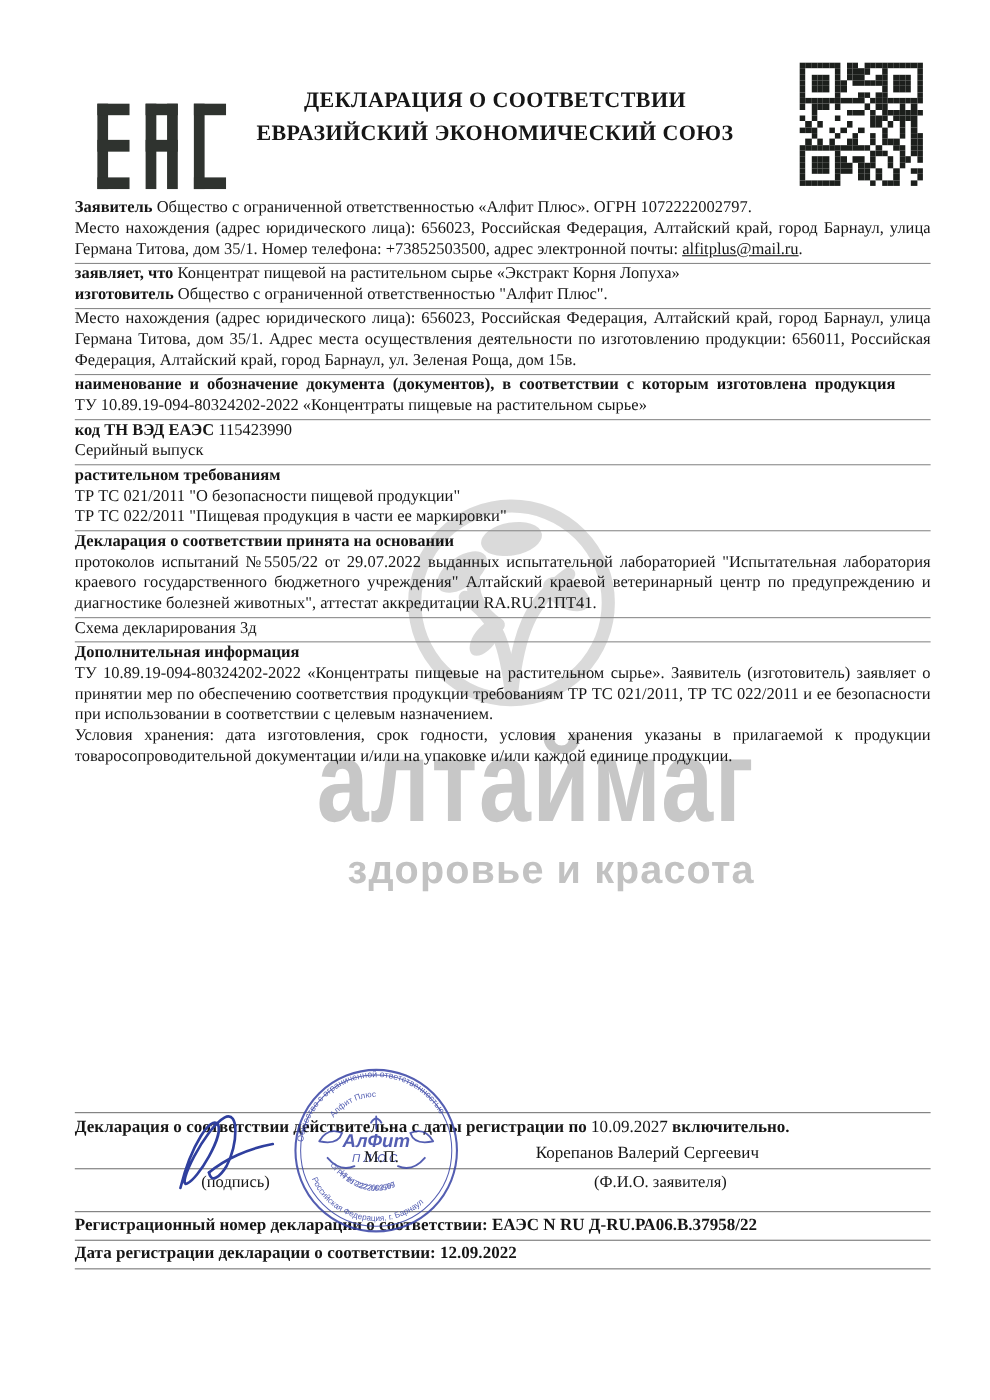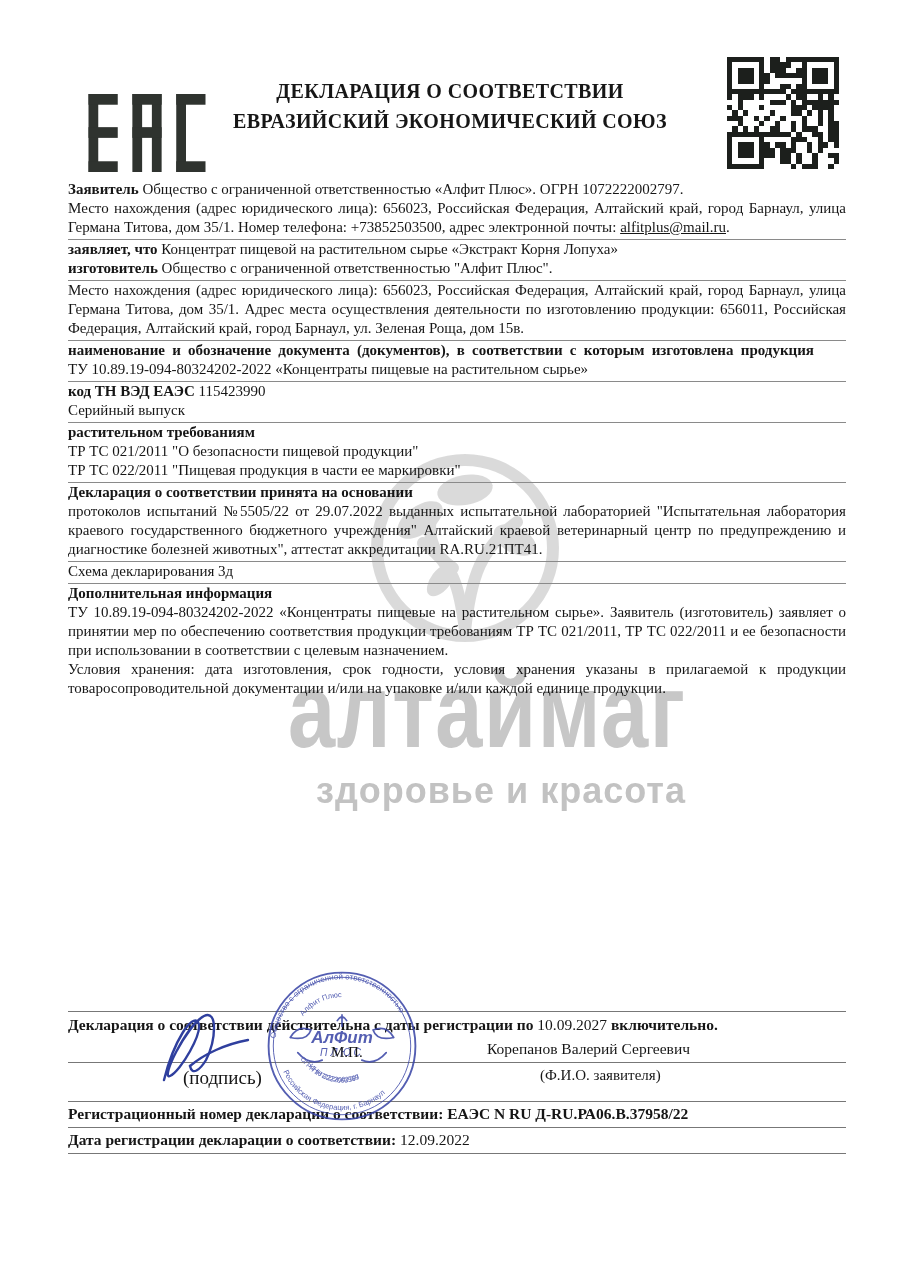--- a/index.html
+++ b/index.html
@@ -32,25 +32,25 @@
           font-family:"Liberation Sans",sans-serif;font-weight:600;font-size:36px;
           color:#c2c2c2;letter-spacing:1px}
 
   
   .hr{position:absolute;left:68px;width:778px;height:0;border-top:1px solid #777;z-index:1}
   .validity{position:absolute;left:68px;top:1016px;font-size:15.5px;font-weight:bold;z-index:1}
   .validity .normal{font-weight:normal}
   .sig{position:absolute;left:152px;top:1006px;z-index:2}
   .stamp{position:absolute;left:262px;top:966px;z-index:2;opacity:.85}
   .mp{position:absolute;left:331px;top:1044px;font-size:15px;font-weight:normal;z-index:3}
-  .cap-sign{position:absolute;left:183px;top:1067px;font-size:19px;z-index:1}
+  .cap-sign{position:absolute;left:183px;top:1067px;font-size:15px;z-index:1}
   .fio-name{position:absolute;left:487px;top:1040px;font-size:15.5px;z-index:1}
   .cap-fio{position:absolute;left:540px;top:1067px;font-size:15px;z-index:1}
   .reg{position:absolute;left:68px;font-size:15.5px;font-weight:bold;z-index:1}
-  .reg .normal{font-weight:normal}
+  .reg .normal{font-weight:bold}
 </style>
 </head>
 <body>
 
 <div id="page">
 
   <svg class="wm-circle" width="226" height="200" viewBox="0 0 200 200">
     <g fill="none" stroke="#b7b7b7" stroke-width="12" stroke-linecap="round">
       <circle cx="100" cy="100" r="88"></circle>
       <path d="M100,183 C95,140 88,115 58,95"></path>

